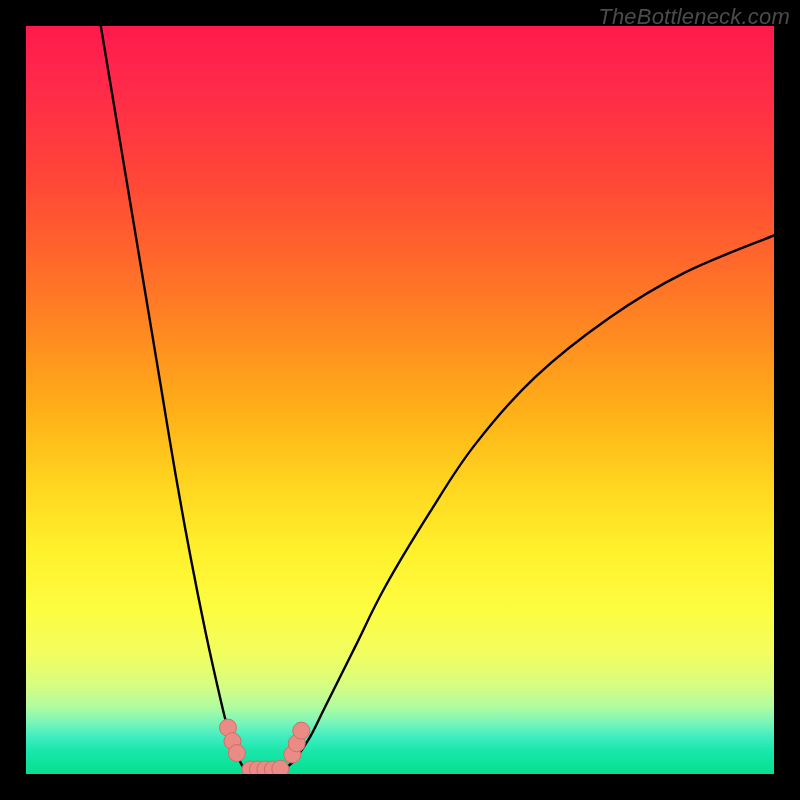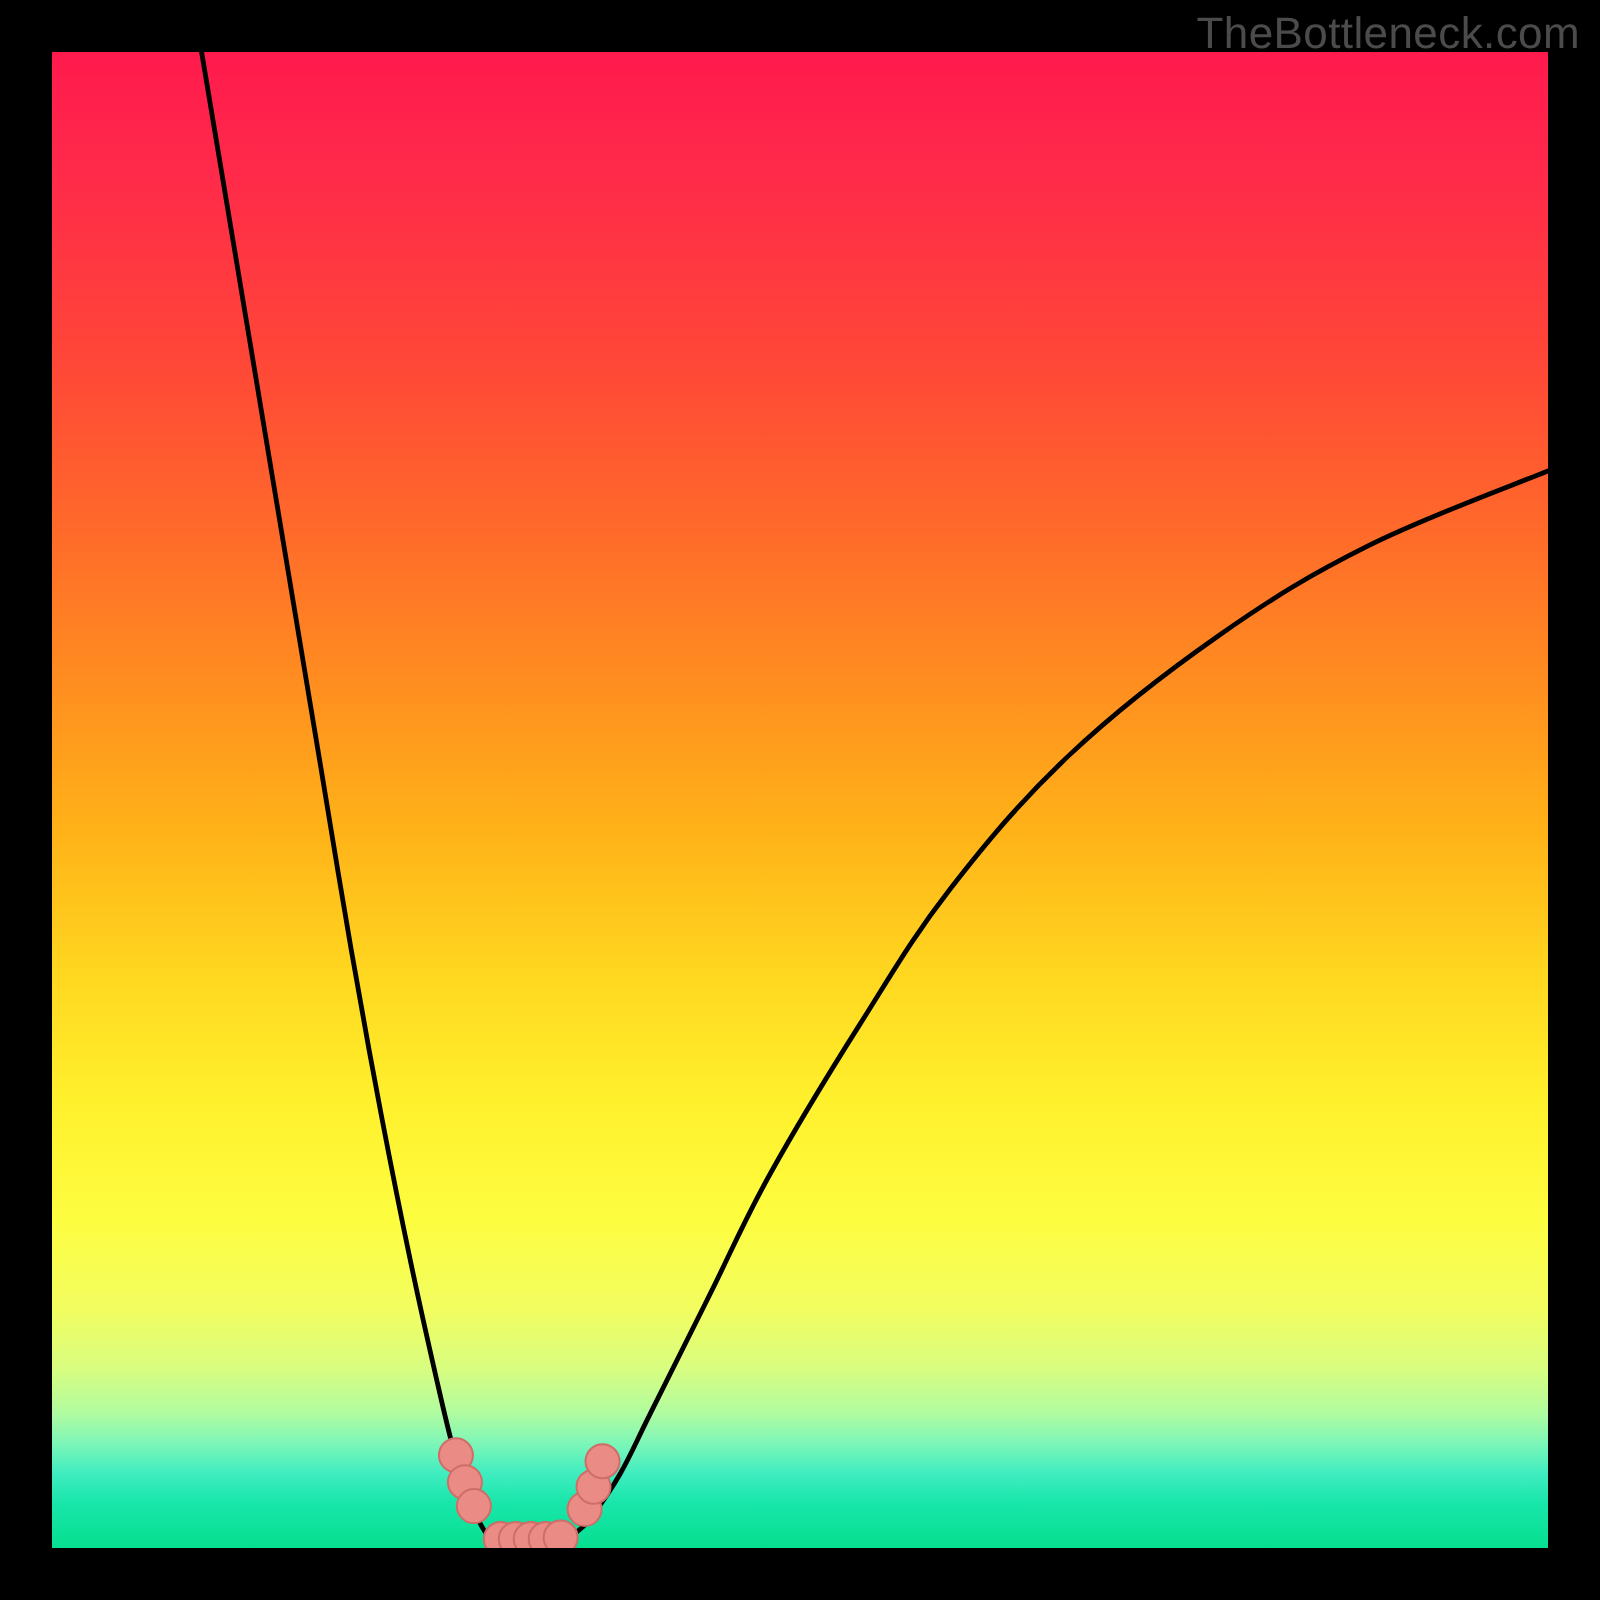--- a/index.html
+++ b/index.html
@@ -11,20 +11,21 @@
     overflow: hidden;
     font-family: Arial, Helvetica, sans-serif;
   }
   .frame {
     position: absolute;
     left: 0;
     top: 0;
     width: 800px;
     height: 800px;
     background: #000;
+    font-style: italic;
   }
   .plot {
     position: absolute;
     left: 26px;
     top: 26px;
     width: 748px;
     height: 748px;
     
     background: linear-gradient(to bottom,
       #ff1a4d 0%,

